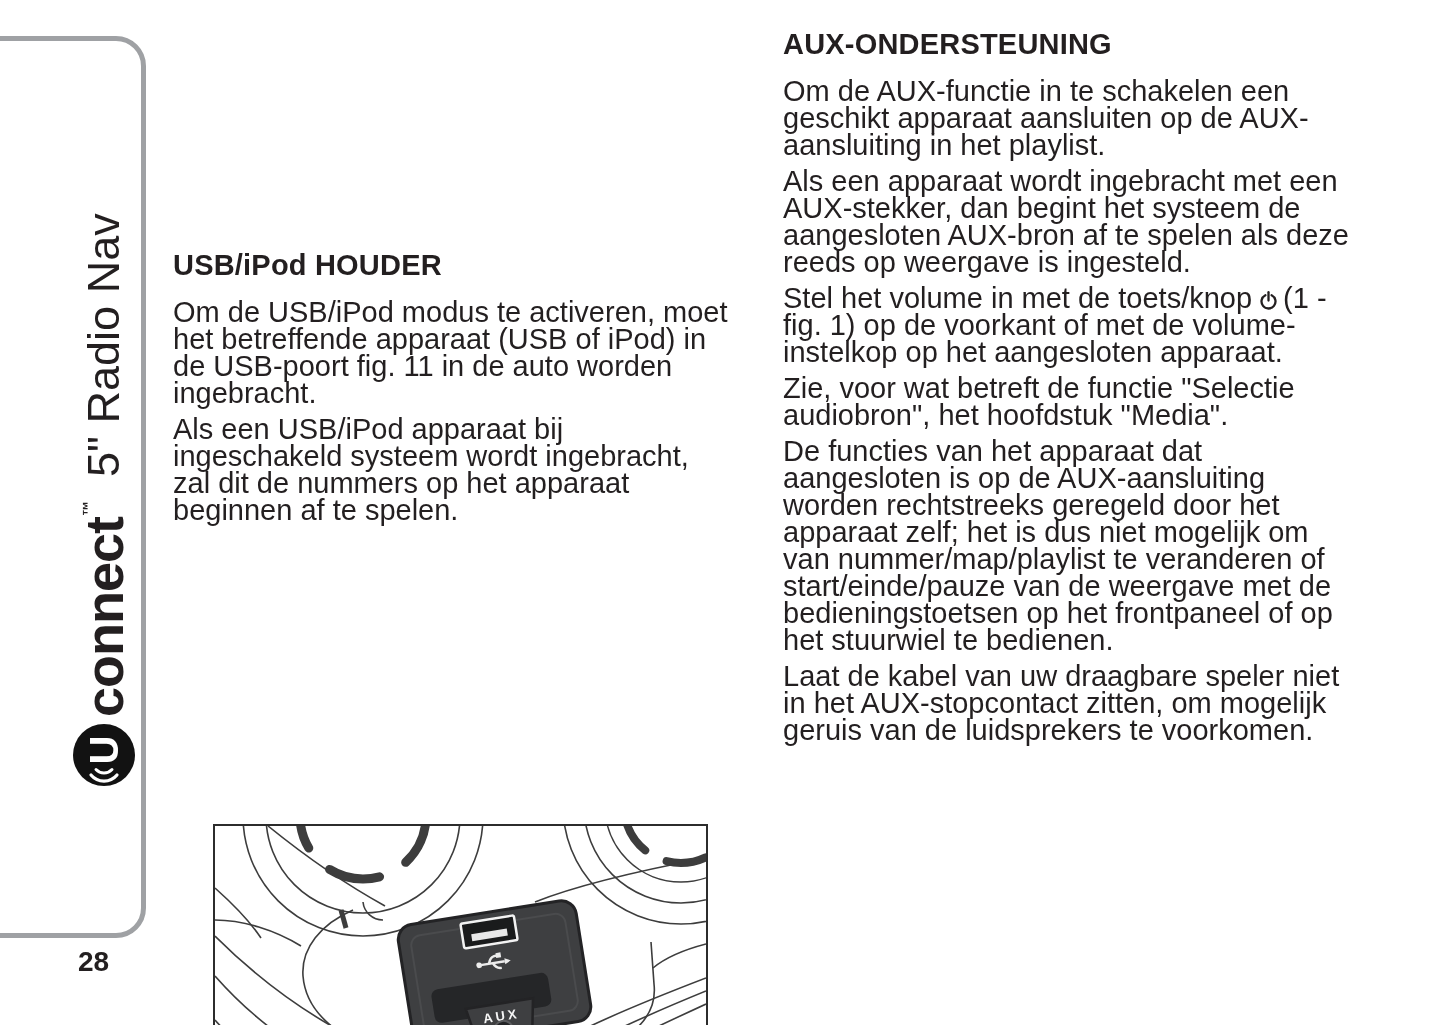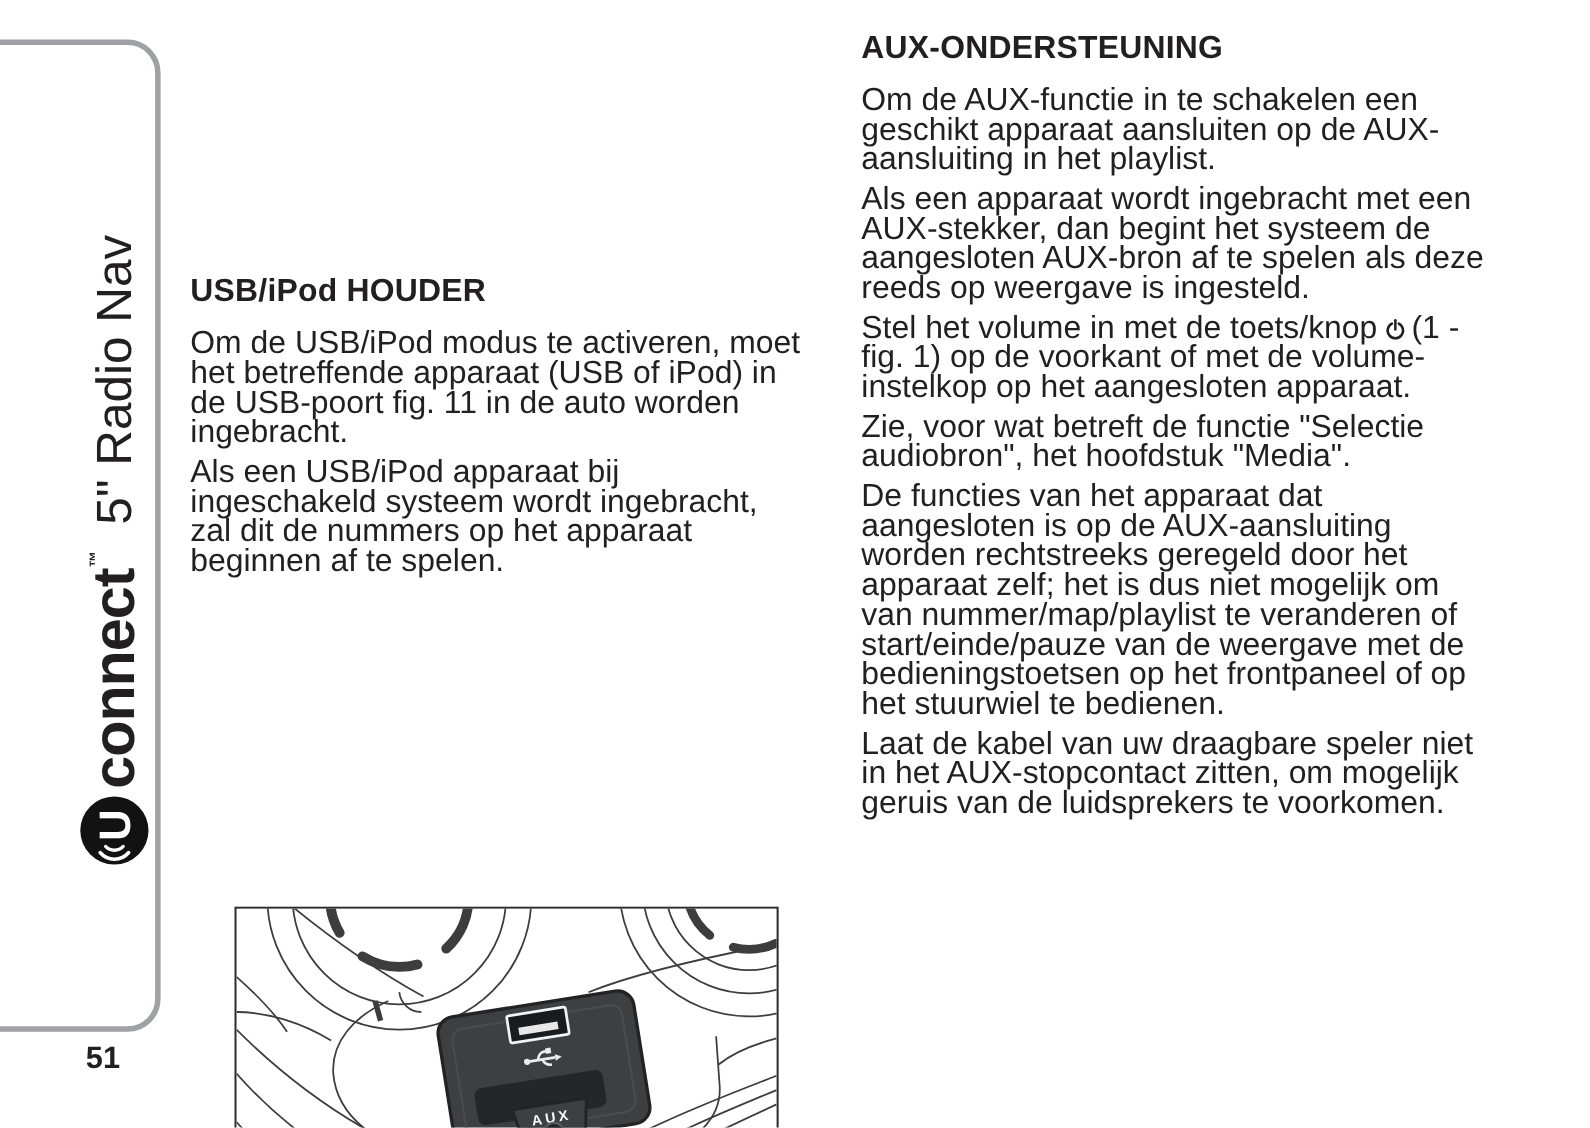--- a/index.html
+++ b/index.html
@@ -61,21 +61,21 @@
     <circle cx="33" cy="33" r="31" fill="#121212"></circle>
     <path d="M 13,20 A 17,17 0 0 0 13,46" stroke="#ffffff" stroke-width="3.2" fill="none" stroke-linecap="round"></path>
     <path d="M 18.5,25 A 11,11 0 0 0 18.5,41" stroke="#ffffff" stroke-width="3" fill="none" stroke-linecap="round"></path>
     <text x="38" y="47" text-anchor="middle" font-size="40" font-weight="bold" fill="#ffffff">U</text>
   </svg>
   <span class="brand-name">connect</span>
   <span class="brand-tm">™</span>
   <span class="brand-product">5" Radio Nav</span>
 </div>
 
-<div class="page-number">51</div>
+<div class="page-number">28</div>
 
 <main>
 
   <section class="col-left">
     <h1 class="section-heading">USB/iPod HOUDER</h1>
     <p class="body-par">Om de USB/iPod modus te activeren, moet het betreffende apparaat (USB of iPod) in de USB-poort fig. 11 in de auto worden ingebracht.</p>
     <p class="body-par">Als een USB/iPod apparaat bij ingeschakeld systeem wordt ingebracht, zal dit de nummers op het apparaat beginnen af te spelen.</p>
 
     <figure class="fig">
       <svg viewBox="0 0 495 322" width="495" height="322">

